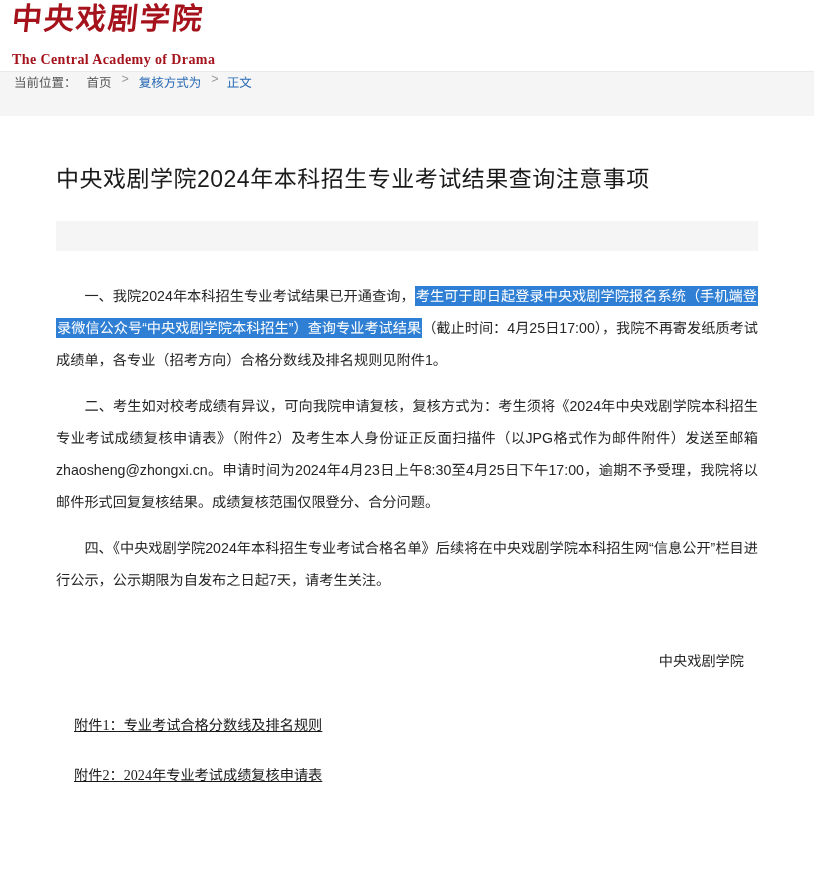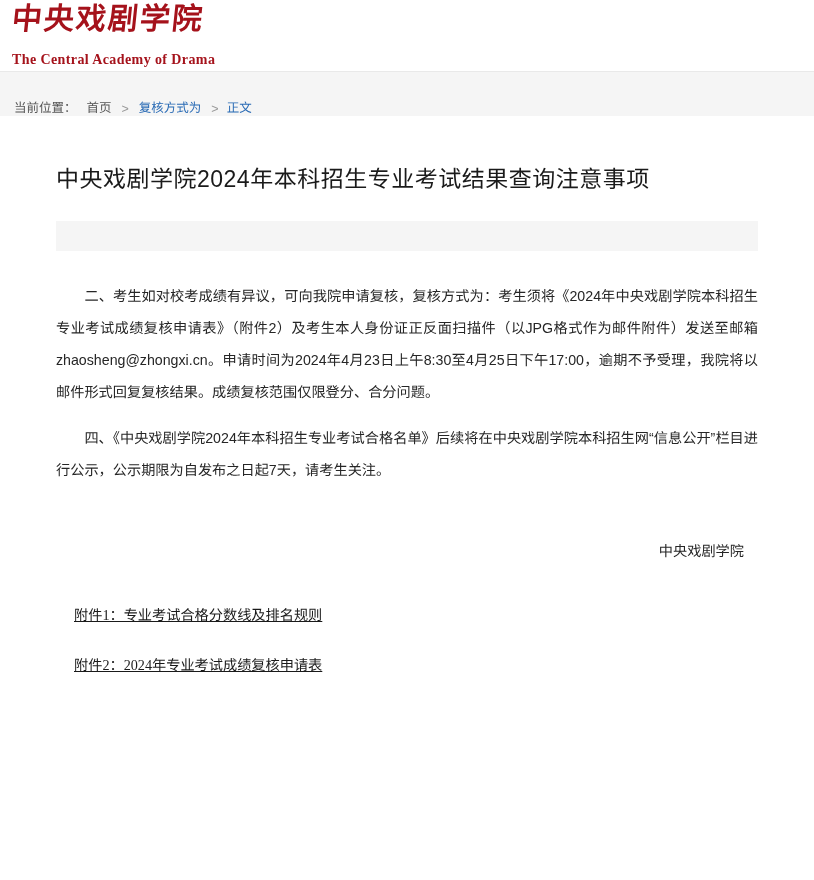--- a/index.html
+++ b/index.html
@@ -49,21 +49,21 @@
     letter-spacing: 0.4px;
     margin-top: 18px;
     white-space: nowrap;
   }
 
   
   .breadcrumb-bar {
     height: 44px;
     background: #f5f5f5;
     display: flex;
-    align-items: flex-end;
+    align-items: flex-start;
     padding: 0 14px;
     font-size: 12.5px;
     color: #555;
     box-sizing: border-box;
   }
   .breadcrumb-bar .bc-label {
     color: #555;
     margin-right: 8px;
   }
   .breadcrumb-bar a {
@@ -162,20 +162,23 @@
   <span class="sep">&gt;</span>
   <span class="current">正文</span>
 </div>
 
 <div class="article">
   <h1 class="article-title">中央戏剧学院2024年本科招生专业考试结果查询注意事项</h1>
 
   <div class="meta-bar"></div>
 
   <div class="body-text">
+    <p>
+      <span>一、我院2024年本科招生专业考试结果已开通查询，</span><span class="hl">考生可于即日起登录中央戏剧学院报名系统（手机端登录微信公众号“中央戏剧学院本科招生”）查询专业考试结果</span><span>（截止时间：4月25日17:00），我院不再寄发纸质考试成绩单，各专业（招考方向）合格分数线及排名规则见附件1。</span>
+    </p>
     <p>二、考生如对校考成绩有异议，可向我院申请复核，复核方式为：考生须将《2024年中央戏剧学院本科招生专业考试成绩复核申请表》（附件2）及考生本人身份证正反面扫描件（以JPG格式作为邮件附件）发送至邮箱zhaosheng@zhongxi.cn。申请时间为2024年4月23日上午8:30至4月25日下午17:00，逾期不予受理，我院将以邮件形式回复复核结果。成绩复核范围仅限登分、合分问题。</p>
     <p>四、《中央戏剧学院2024年本科招生专业考试合格名单》后续将在中央戏剧学院本科招生网“信息公开”栏目进行公示，公示期限为自发布之日起7天，请考生关注。</p>
   </div>
 
   <div class="signature">
     <div>中央戏剧学院</div>
   </div>
 
   <div class="attachments">
     <span class="att-row">

